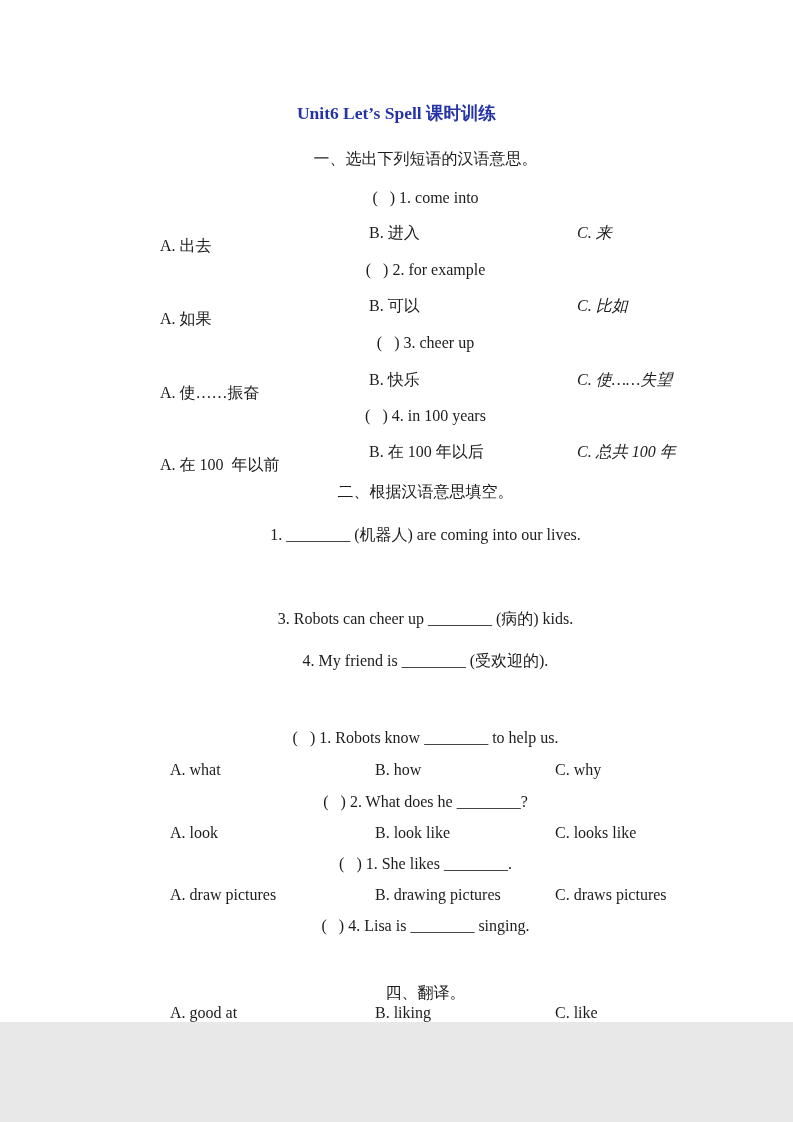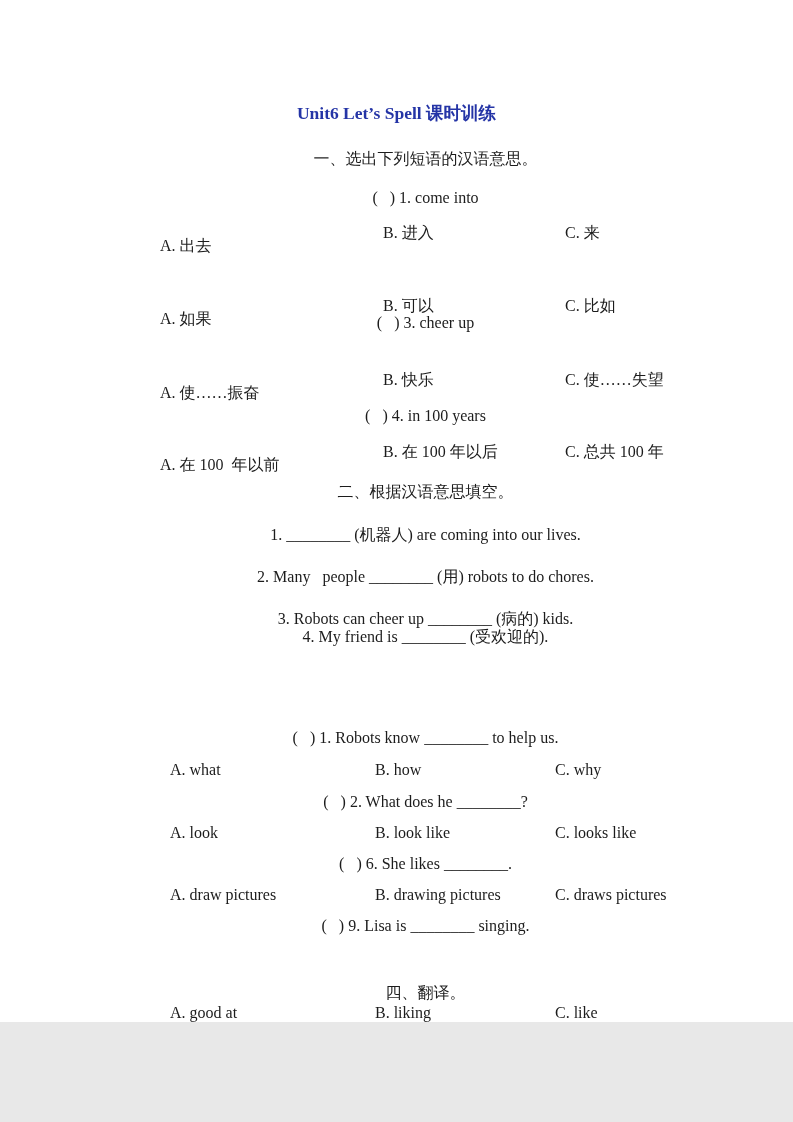--- a/index.html
+++ b/index.html
@@ -40,91 +40,91 @@
     width: 100%;
     height: 22px;
   }
   .optrow .opt {
     position: absolute;
     top: 0;
     line-height: 22px;
     white-space: pre-wrap;
   }
   .s1 .opt-a { left: 160px; margin-top: 13px; }
-  .s1 .opt-b { left: 383px; }
-  .s1 .opt-c { left: 565px; }
+  .s1 .opt-b { left: 369px; }
+  .s1 .opt-c { left: 577px; font-style: italic; }
   .s3 .opt-a { left: 170px; text-align: center; }
   .s3 .opt-b { left: 375px; }
   .s3 .opt-c { left: 555px; }
 </style>
 </head>
 <body>
 
 <div class="page">
 
   <h1 class="doc-title" style="color: rgb(36, 52, 166);">Unit6 Let’s Spell 课时训练</h1>
 
   <div class="line" style="top:148px">一、选出下列短语的汉语意思。</div>
 
   <div class="line" style="top:187px">(   ) 1. come into</div>
   <div class="optrow s1" style="top:222px">
     <span class="opt opt-a">A. 出去</span>
     <span class="opt opt-b">B. 进入</span>
     <span class="opt opt-c">C. 来</span>
   </div>
 
+  <div class="line" style="top:259px">(   ) 2. for example</div>
   <div class="optrow s1" style="top:295px">
     <span class="opt opt-a">A. 如果</span>
     <span class="opt opt-b">B. 可以</span>
     <span class="opt opt-c">C. 比如</span>
   </div>
 
-  <div class="line" style="top:312px">(   ) 3. cheer up</div>
+  <div class="line" style="top:332px">(   ) 3. cheer up</div>
   <div class="optrow s1" style="top:369px">
     <span class="opt opt-a">A. 使……振奋</span>
     <span class="opt opt-b">B. 快乐</span>
     <span class="opt opt-c">C. 使……失望</span>
   </div>
 
   <div class="line" style="top:405px">(   ) 4. in 100 years</div>
   <div class="optrow s1" style="top:441px">
     <span class="opt opt-a">A. 在 100  年以前</span>
     <span class="opt opt-b">B. 在 100 年以后</span>
     <span class="opt opt-c">C. 总共 100 年</span>
   </div>
 
   <div class="line" style="top:481px">二、根据汉语意思填空。</div>
   <div class="line" style="top:524px">1. ________ (机器人) are coming into our lives.</div>
-  <div class="line" style="top:566px">2. Many   people ________ (用) robots to do chores.</div>
   <div class="line" style="top:608px">3. Robots can cheer up ________ (病的) kids.</div>
-  <div class="line" style="top:626px">4. My friend is ________ (受欢迎的).</div>
+  <div class="line" style="top:650px">4. My friend is ________ (受欢迎的).</div>
 
 
   <div class="line" style="top:727px">(   ) 1. Robots know ________ to help us.</div>
   <div class="optrow s3" style="top:759px">
     <span class="opt opt-a">A. what</span>
     <span class="opt opt-b">B. how</span>
     <span class="opt opt-c">C. why</span>
   </div>
 
   <div class="line" style="top:791px">(   ) 2. What does he ________?</div>
   <div class="optrow s3" style="top:822px">
     <span class="opt opt-a">A. look</span>
     <span class="opt opt-b">B. look like</span>
     <span class="opt opt-c">C. looks like</span>
   </div>
 
-  <div class="line" style="top:853px">(   ) 6. She likes ________.</div>
+  <div class="line" style="top:853px">(   ) 1. She likes ________.</div>
   <div class="optrow s3" style="top:884px">
     <span class="opt opt-a">A. draw pictures</span>
     <span class="opt opt-b">B. drawing pictures</span>
     <span class="opt opt-c">C. draws pictures</span>
   </div>
 
-  <div class="line" style="top:915px">(   ) 9. Lisa is ________ singing.</div>
+  <div class="line" style="top:915px">(   ) 4. Lisa is ________ singing.</div>
   <div class="optrow s3" style="top:1002px">
     <span class="opt opt-a">A. good at</span>
     <span class="opt opt-b">B. liking</span>
     <span class="opt opt-c">C. like</span>
   </div>
 
   <div class="line" style="top:982px">四、翻译。</div>
 
 </div>
 

